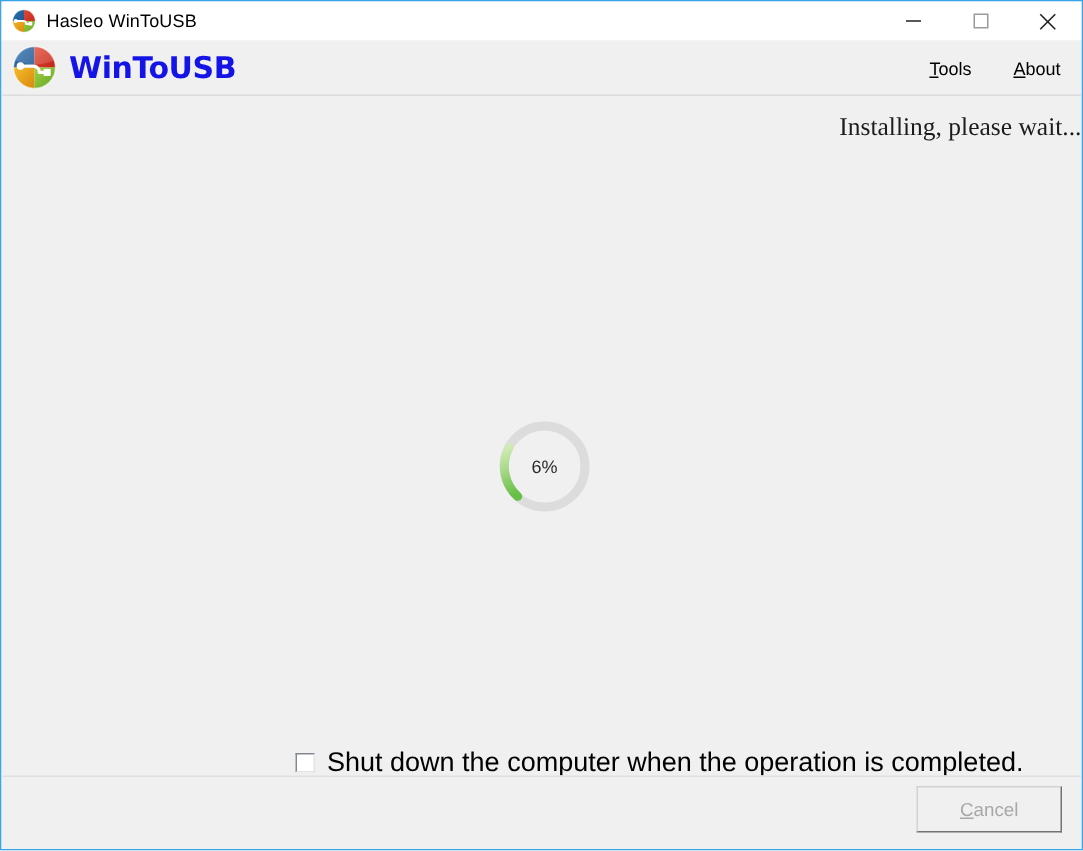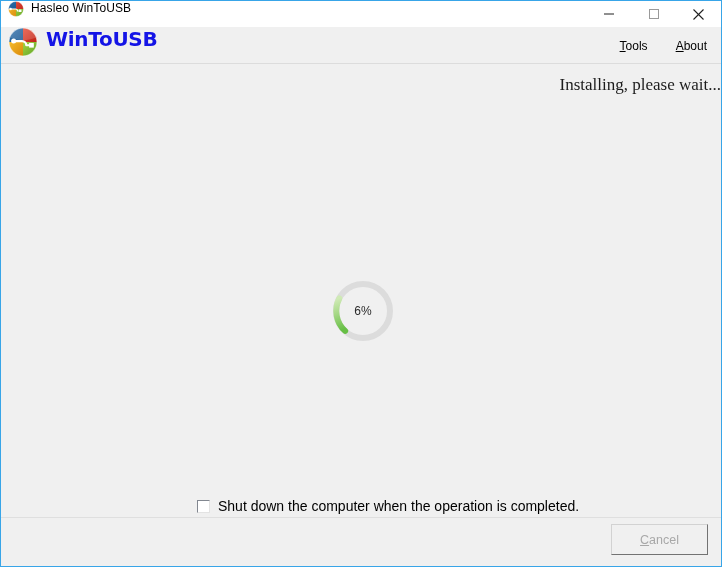--- a/index.html
+++ b/index.html
@@ -25,21 +25,21 @@
     display: flex;
     flex-direction: column;
   }
 
   
   .titlebar {
     height: 26px;
     flex: 0 0 26px;
     background: #ffffff;
     display: flex;
-    align-items: flex-start;
+    align-items: center;
     position: relative;
     user-select: none;
   }
   .titlebar-icon {
     width: 16px;
     height: 16px;
     margin-left: 7px;
     margin-right: 7px;
     position: relative;
     flex: 0 0 16px;
@@ -69,21 +69,21 @@
   }
   .winbtn svg { display: block; }
 
   
   .header {
     flex: 0 0 37px;
     height: 37px;
     background: #f0f0f0;
     border-bottom: 1px solid #dcdcdc;
     display: flex;
-    align-items: flex-start;
+    align-items: center;
     position: relative;
     box-sizing: border-box;
   }
   .brand-logo {
     width: 30px;
     height: 30px;
     margin-left: 7px;
     margin-right: 8px;
     position: relative;
     flex: 0 0 30px;
@@ -172,21 +172,21 @@
     background: #ffffff;
     border-top: 1px solid #828790;
     border-left: 1px solid #828790;
     border-right: 1px solid #e3e3e3;
     border-bottom: 1px solid #e3e3e3;
     flex: 0 0 13px;
     margin-right: 8px;
   }
   .checkbox-label {
     font-family: "Liberation Sans", sans-serif;
-    font-size: 14px;
+    font-size: 18px;
     color: #000000;
     white-space: nowrap;
   }
 
   
   .footer {
     flex: 0 0 49px;
     height: 49px;
     background: #f0f0f0;
     border-top: 1px solid #dfdfdf;

